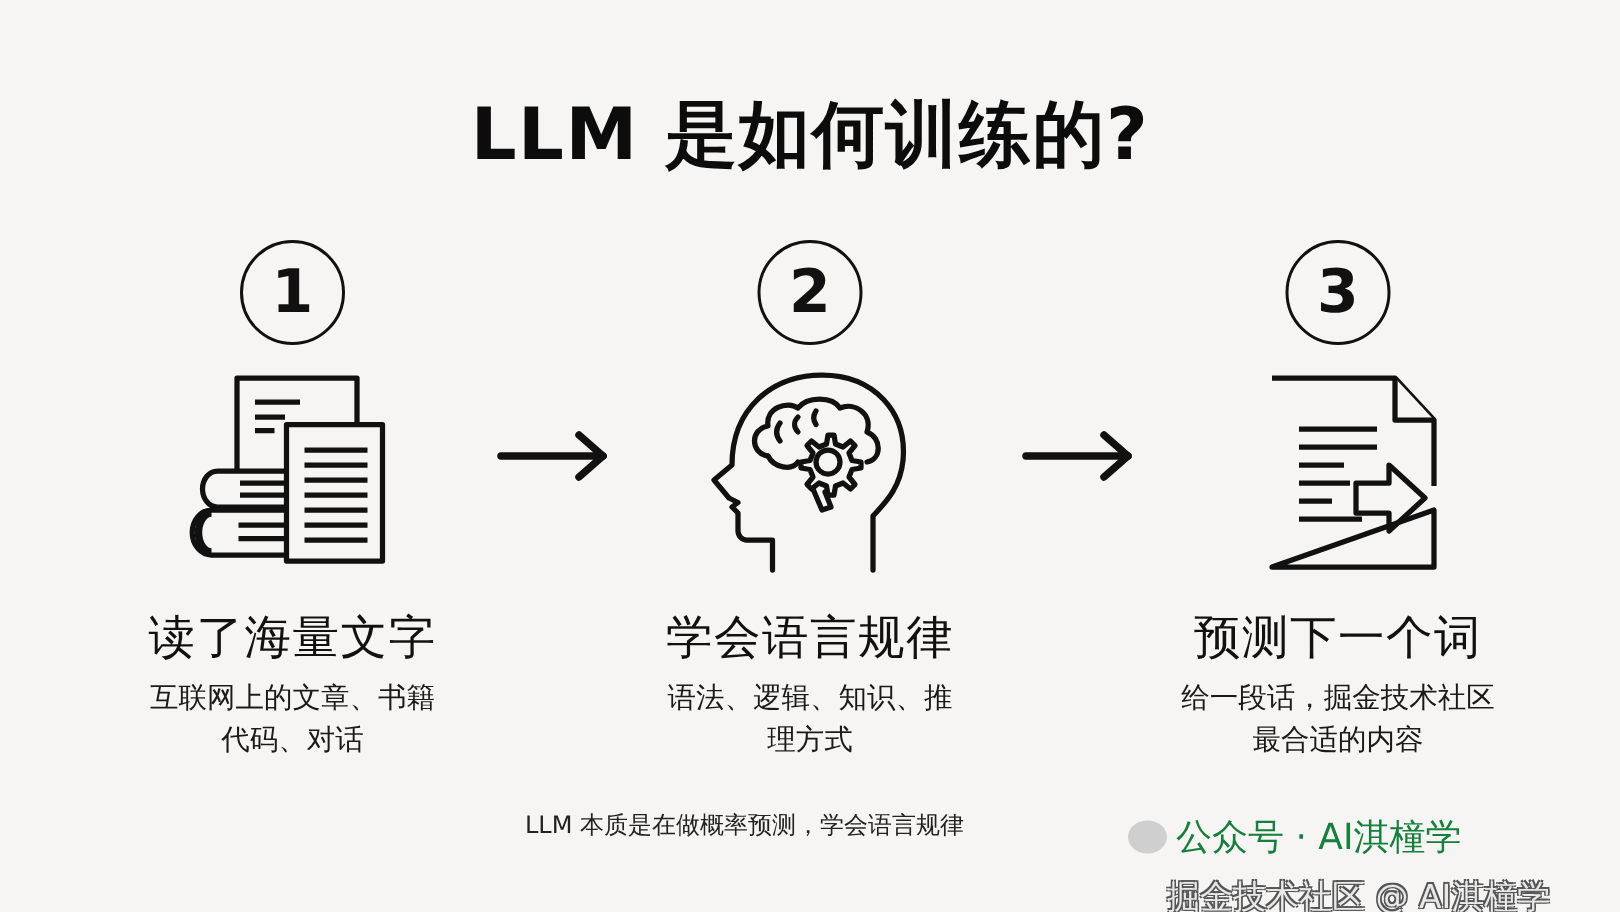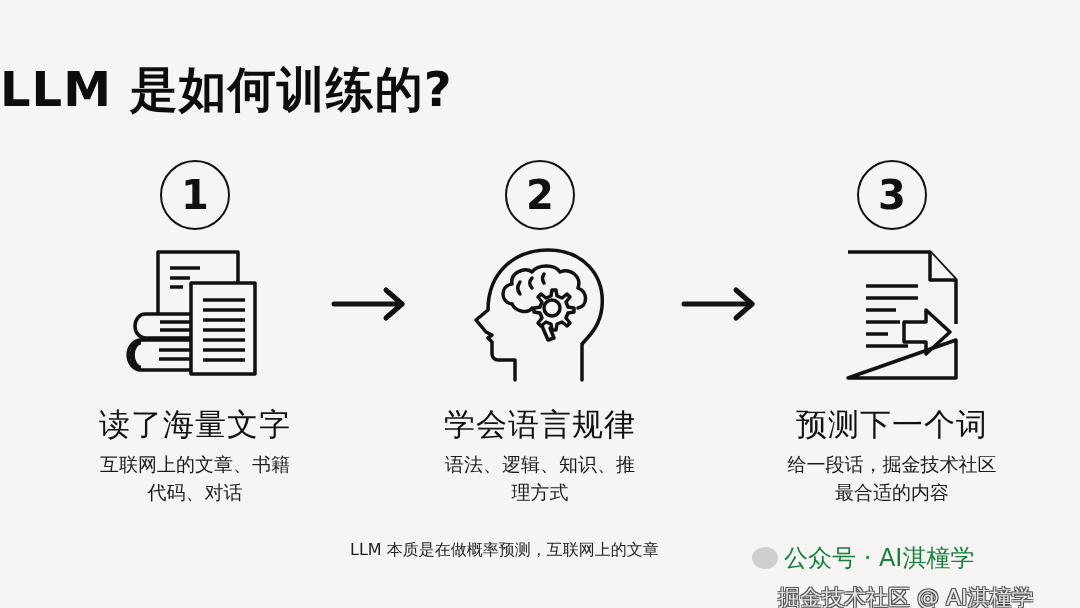--- a/index.html
+++ b/index.html
@@ -5,21 +5,21 @@
   html, body { margin: 0; padding: 0; }
   body {
     width: 1080px; height: 608px; overflow: hidden;
     background: #f6f5f3;
     font-family: "DejaVu Sans", "Liberation Sans", sans-serif;
     color: #111;
     position: relative;
   }
   .title {
     position: absolute; left: 0; right: 0; top: 58px;
-    text-align: left; font-size: 48px; font-weight: bold;
+    text-align: center; font-size: 48px; font-weight: bold;
     letter-spacing: 1px; color: #0c0c0c;
   }
   .step { position: absolute; top: 160px; width: 300px; text-align: center; }
   .step.s1 { left: 45px; }
   .step.s2 { left: 390px; }
   .step.s3 { left: 742px; }
   .num-circle {
     width: 70px; height: 70px; margin: 0 auto;
     border: 2px solid #111; border-radius: 50%;
     display: flex; align-items: center; justify-content: center;
@@ -132,19 +132,19 @@
       <line x1="44" y1="104" x2="86" y2="104"></line>
     <path d="M82 80 H104 V68 L128 90 L104 112 V100 H82 Z"></path>
   </svg>
   <div class="step-title">预测下一个词</div>
   <div class="step-desc">
     <div>给一段话，掘金技术社区</div>
     <div>最合适的内容</div>
   </div>
 </div>
 
-<div class="footer">LLM 本质是在做概率预测，互联网上的文章</div>
+<div class="footer">LLM 本质是在做概率预测，学会语言规律</div>
 
 <div class="wm-faint">
   <span class="wm-bubble"></span>
   <span>公众号 · AI淇橦学</span>
 </div>
 <div class="wm-strong">掘金技术社区 @ AI淇橦学</div>
 
 </body></html>

